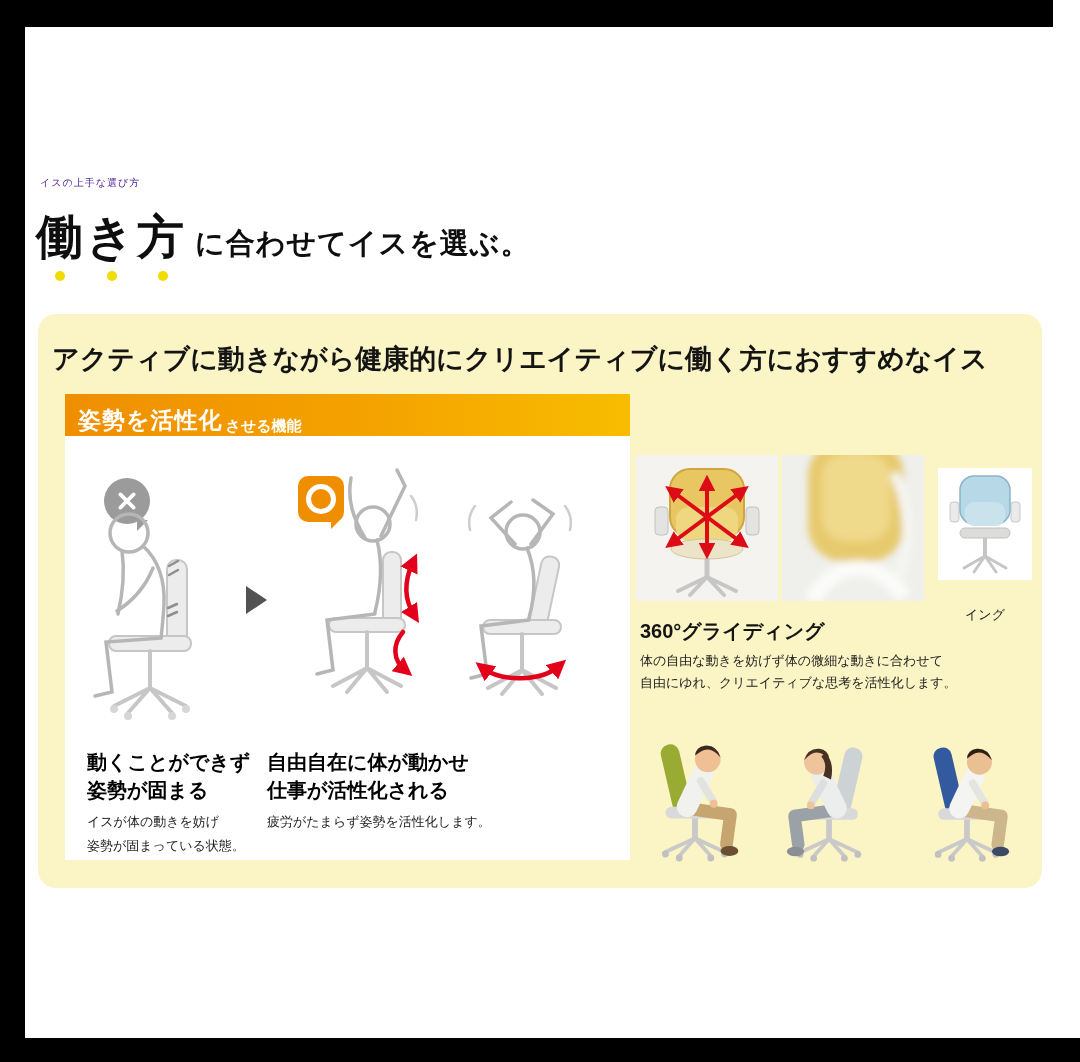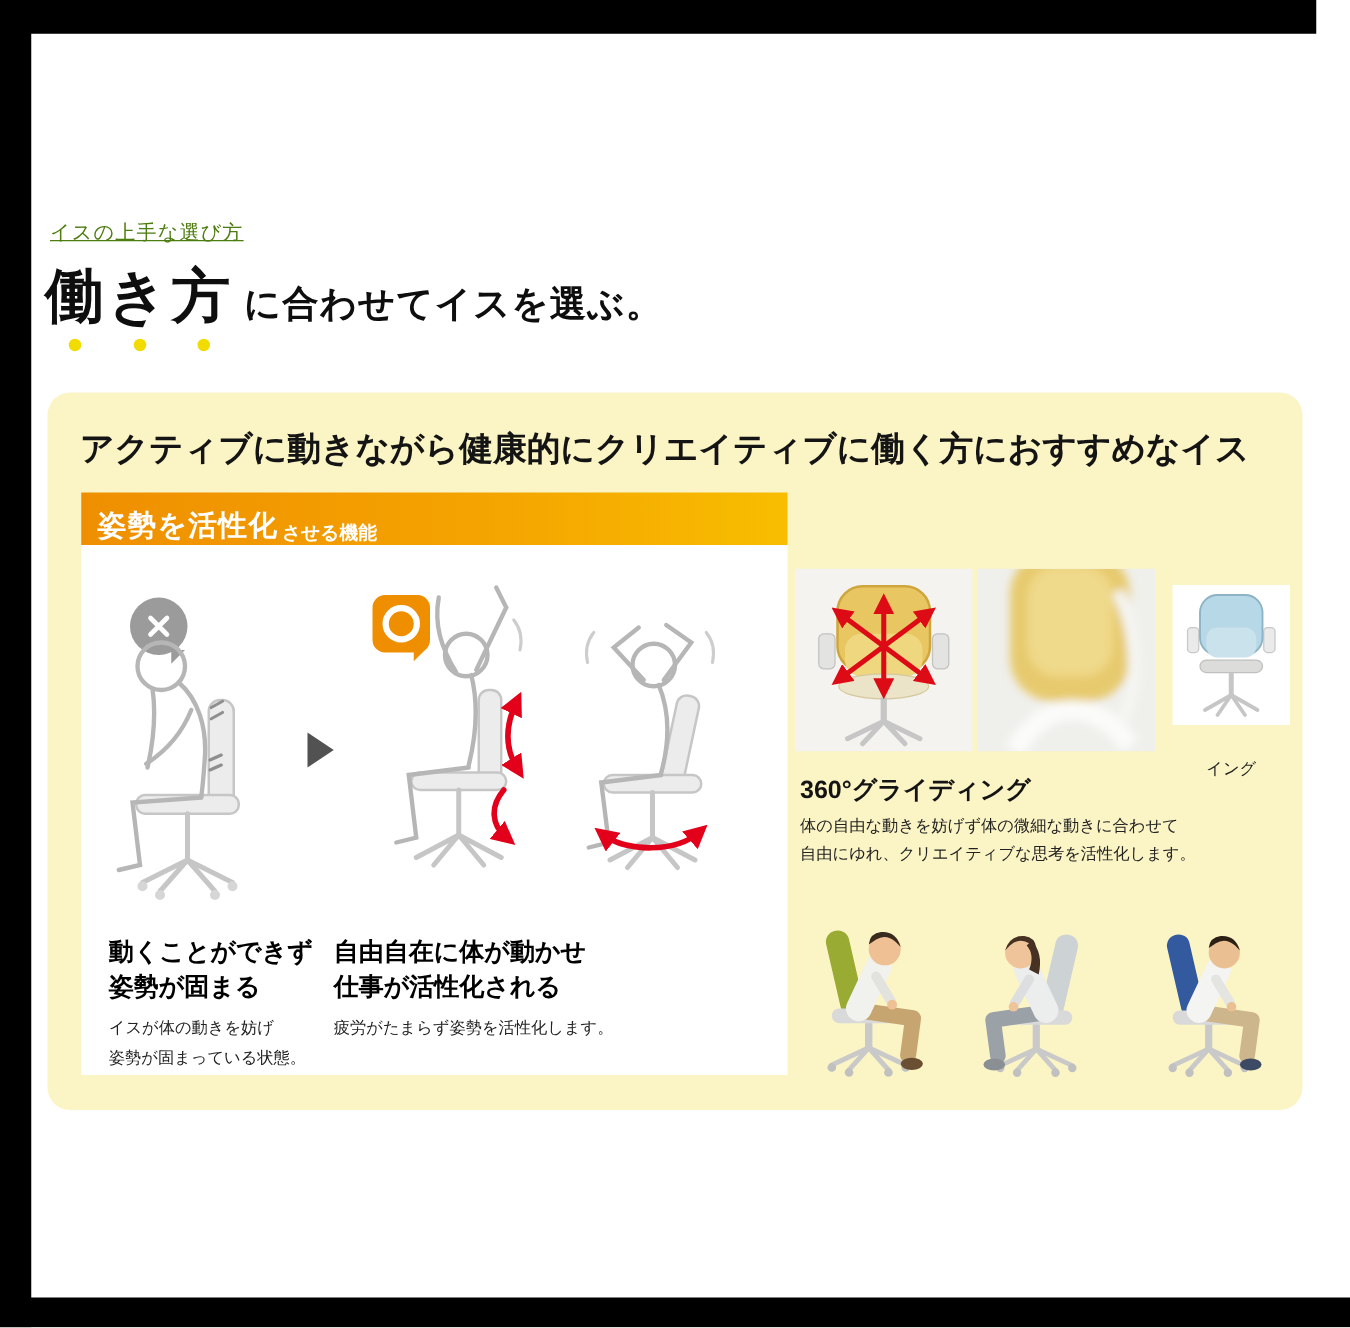--- a/index.html
+++ b/index.html
@@ -6,30 +6,30 @@
   .stage{
     position:relative;width:1080px;height:1062px;background:#ffffff;overflow:hidden;
     font-family:"Liberation Sans","DejaVu Sans",sans-serif;color:#1a1a1a;
   }
   
   .frame-top{position:absolute;left:0;top:0;width:1053px;height:27px;background:#000;}
   .frame-left{position:absolute;left:0;top:0;width:25px;height:1062px;background:#000;}
   .frame-bottom{position:absolute;left:0;top:1038px;width:1080px;height:24px;background:#000;}
 
   
-  .kicker{position:absolute;left:40px;top:176px;font-size:16px;color:#4d7c0f;letter-spacing:1px;text-decoration:underline;}
+  .kicker{position:absolute;left:40px;top:176px;font-size:10px;color:#4c1d95;letter-spacing:1px;}
   .title{position:absolute;left:36px;top:206px;white-space:nowrap;}
   .title-em{position:relative;display:inline-block;font-size:47px;font-weight:bold;color:#0e0e0e;letter-spacing:3px;}
   .title-em .dot{position:absolute;bottom:-12px;width:10px;height:10px;border-radius:50%;background:#f2dc00;transform:translateX(-50%);}
   .title-em .dot.d1{left:16%;} .title-em .dot.d2{left:50%;} .title-em .dot.d3{left:84%;}
   .title-rest{display:inline-block;font-size:29px;font-weight:bold;color:#0e0e0e;margin-left:8px;letter-spacing:1px;}
 
   
   .panel{position:absolute;left:38px;top:314px;width:1004px;height:574px;background:#fbf4c5;border-radius:18px;}
-  .headline{position:absolute;left:26px;top:27px;font-size:27px;font-weight:bold;color:#141414;white-space:nowrap;}
+  .headline{position:absolute;left:14px;top:27px;font-size:27px;font-weight:bold;color:#141414;white-space:nowrap;}
   .banner{position:absolute;left:27px;top:80px;width:565px;height:42px;display:flex;align-items:flex-end;
           background:linear-gradient(90deg,#ef8f00 0%,#f4a300 55%,#f8bd00 100%);padding-left:13px;box-sizing:border-box;}
   .banner-main{font-size:23px;font-weight:bold;color:#fff;letter-spacing:1px;}
   .banner-sub{font-size:15px;font-weight:bold;color:#fff;margin-left:3px;margin-top:6px;}
 
   
   .illu-box{position:absolute;left:27px;top:122px;width:565px;height:424px;background:#ffffff;}
 
   .x-badge{position:absolute;left:39px;top:42px;width:46px;height:46px;border-radius:50%;background:#9b9b9b;
            display:flex;align-items:center;justify-content:center;}

